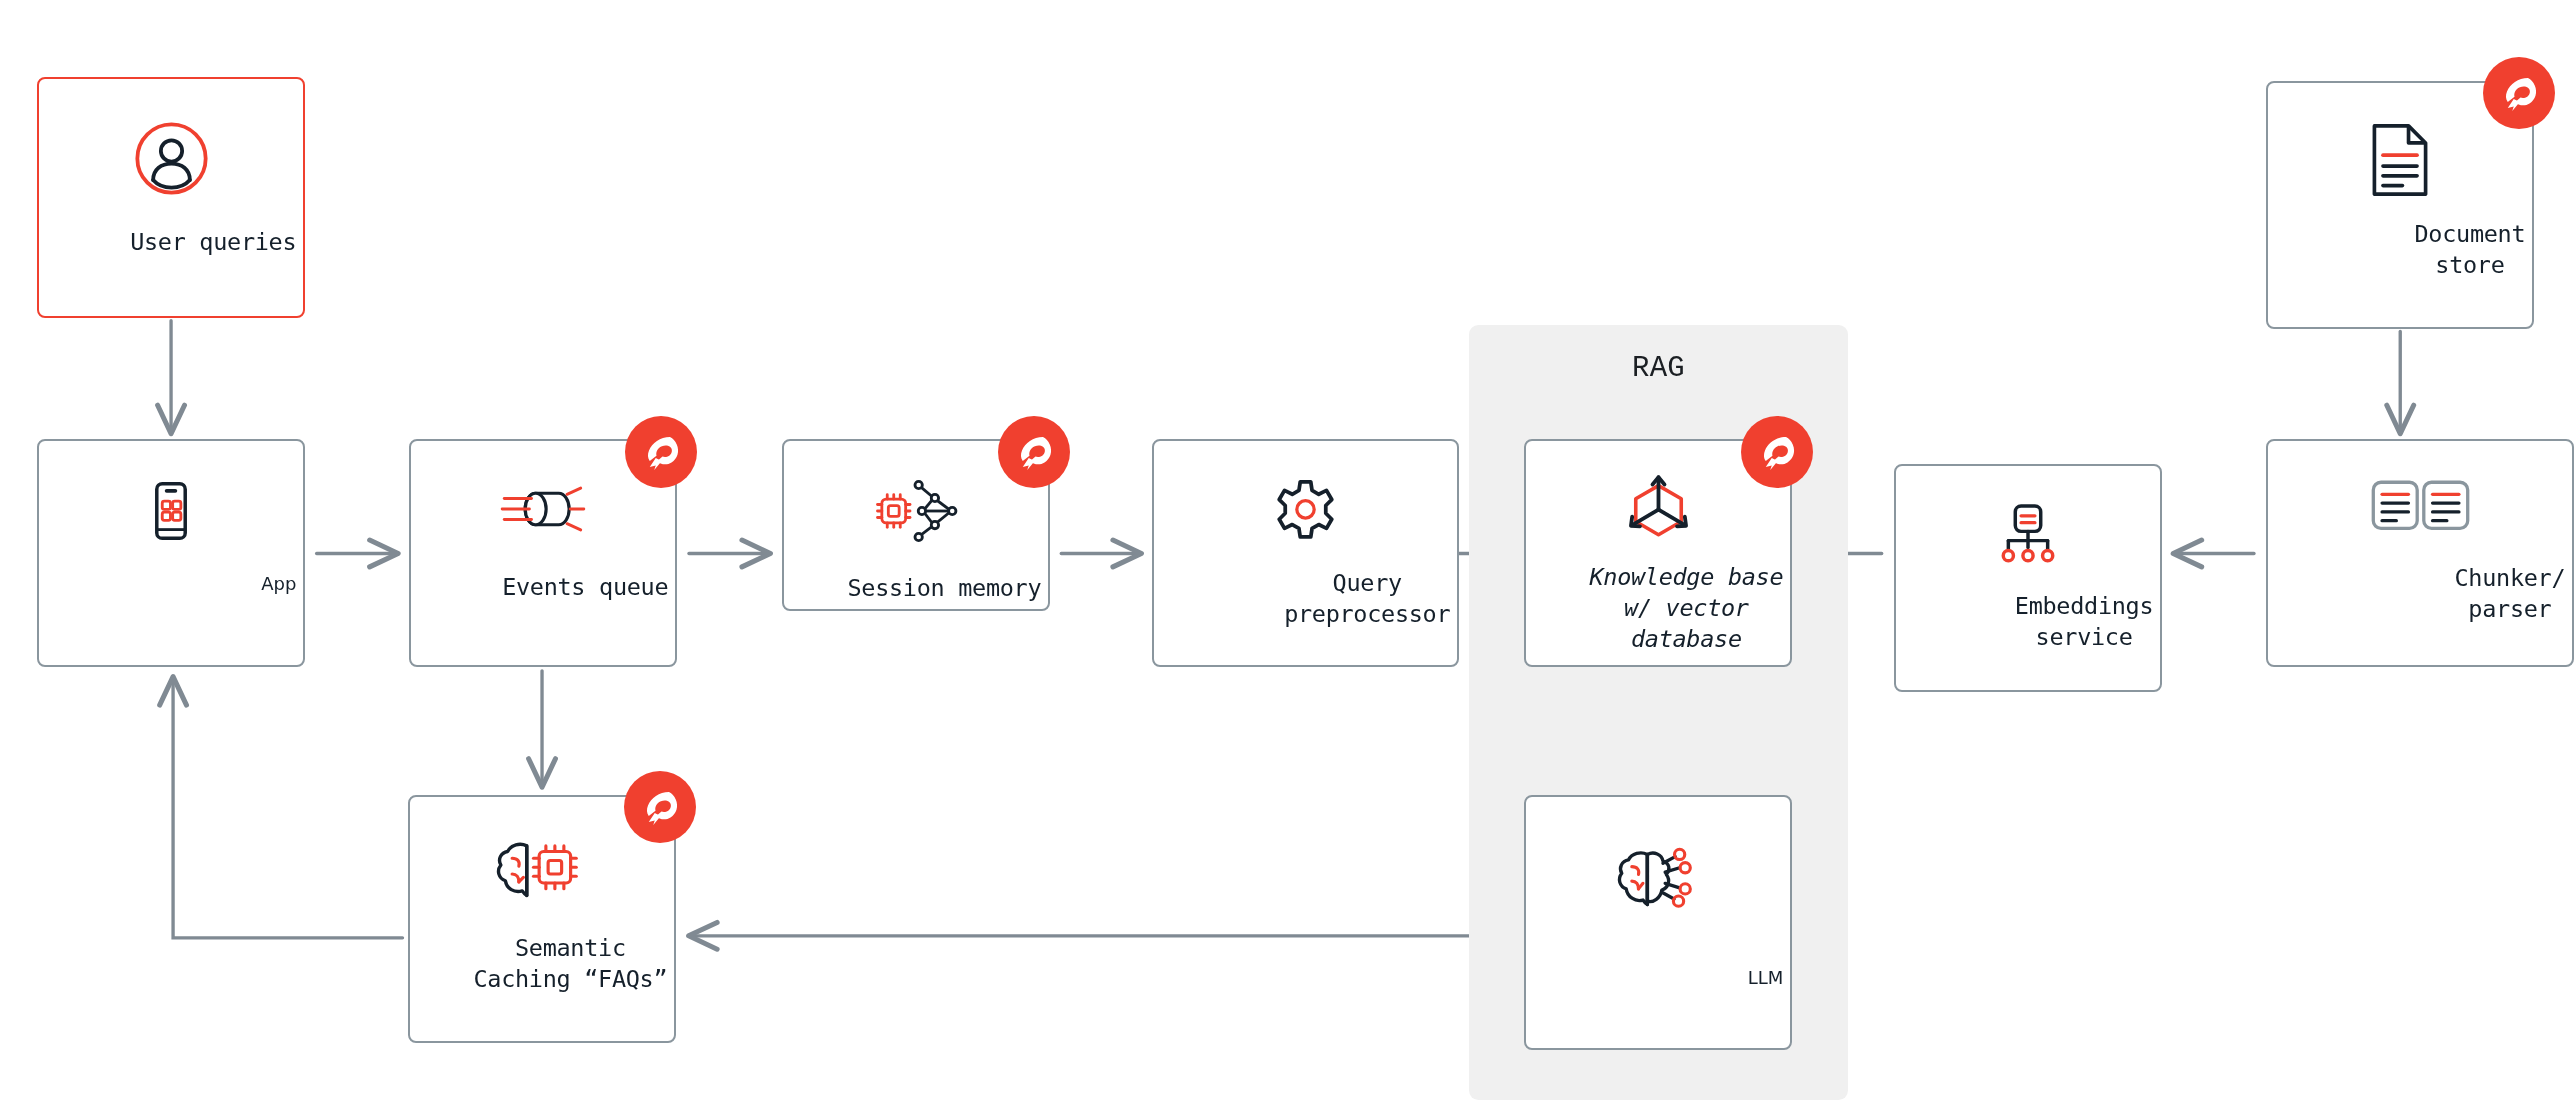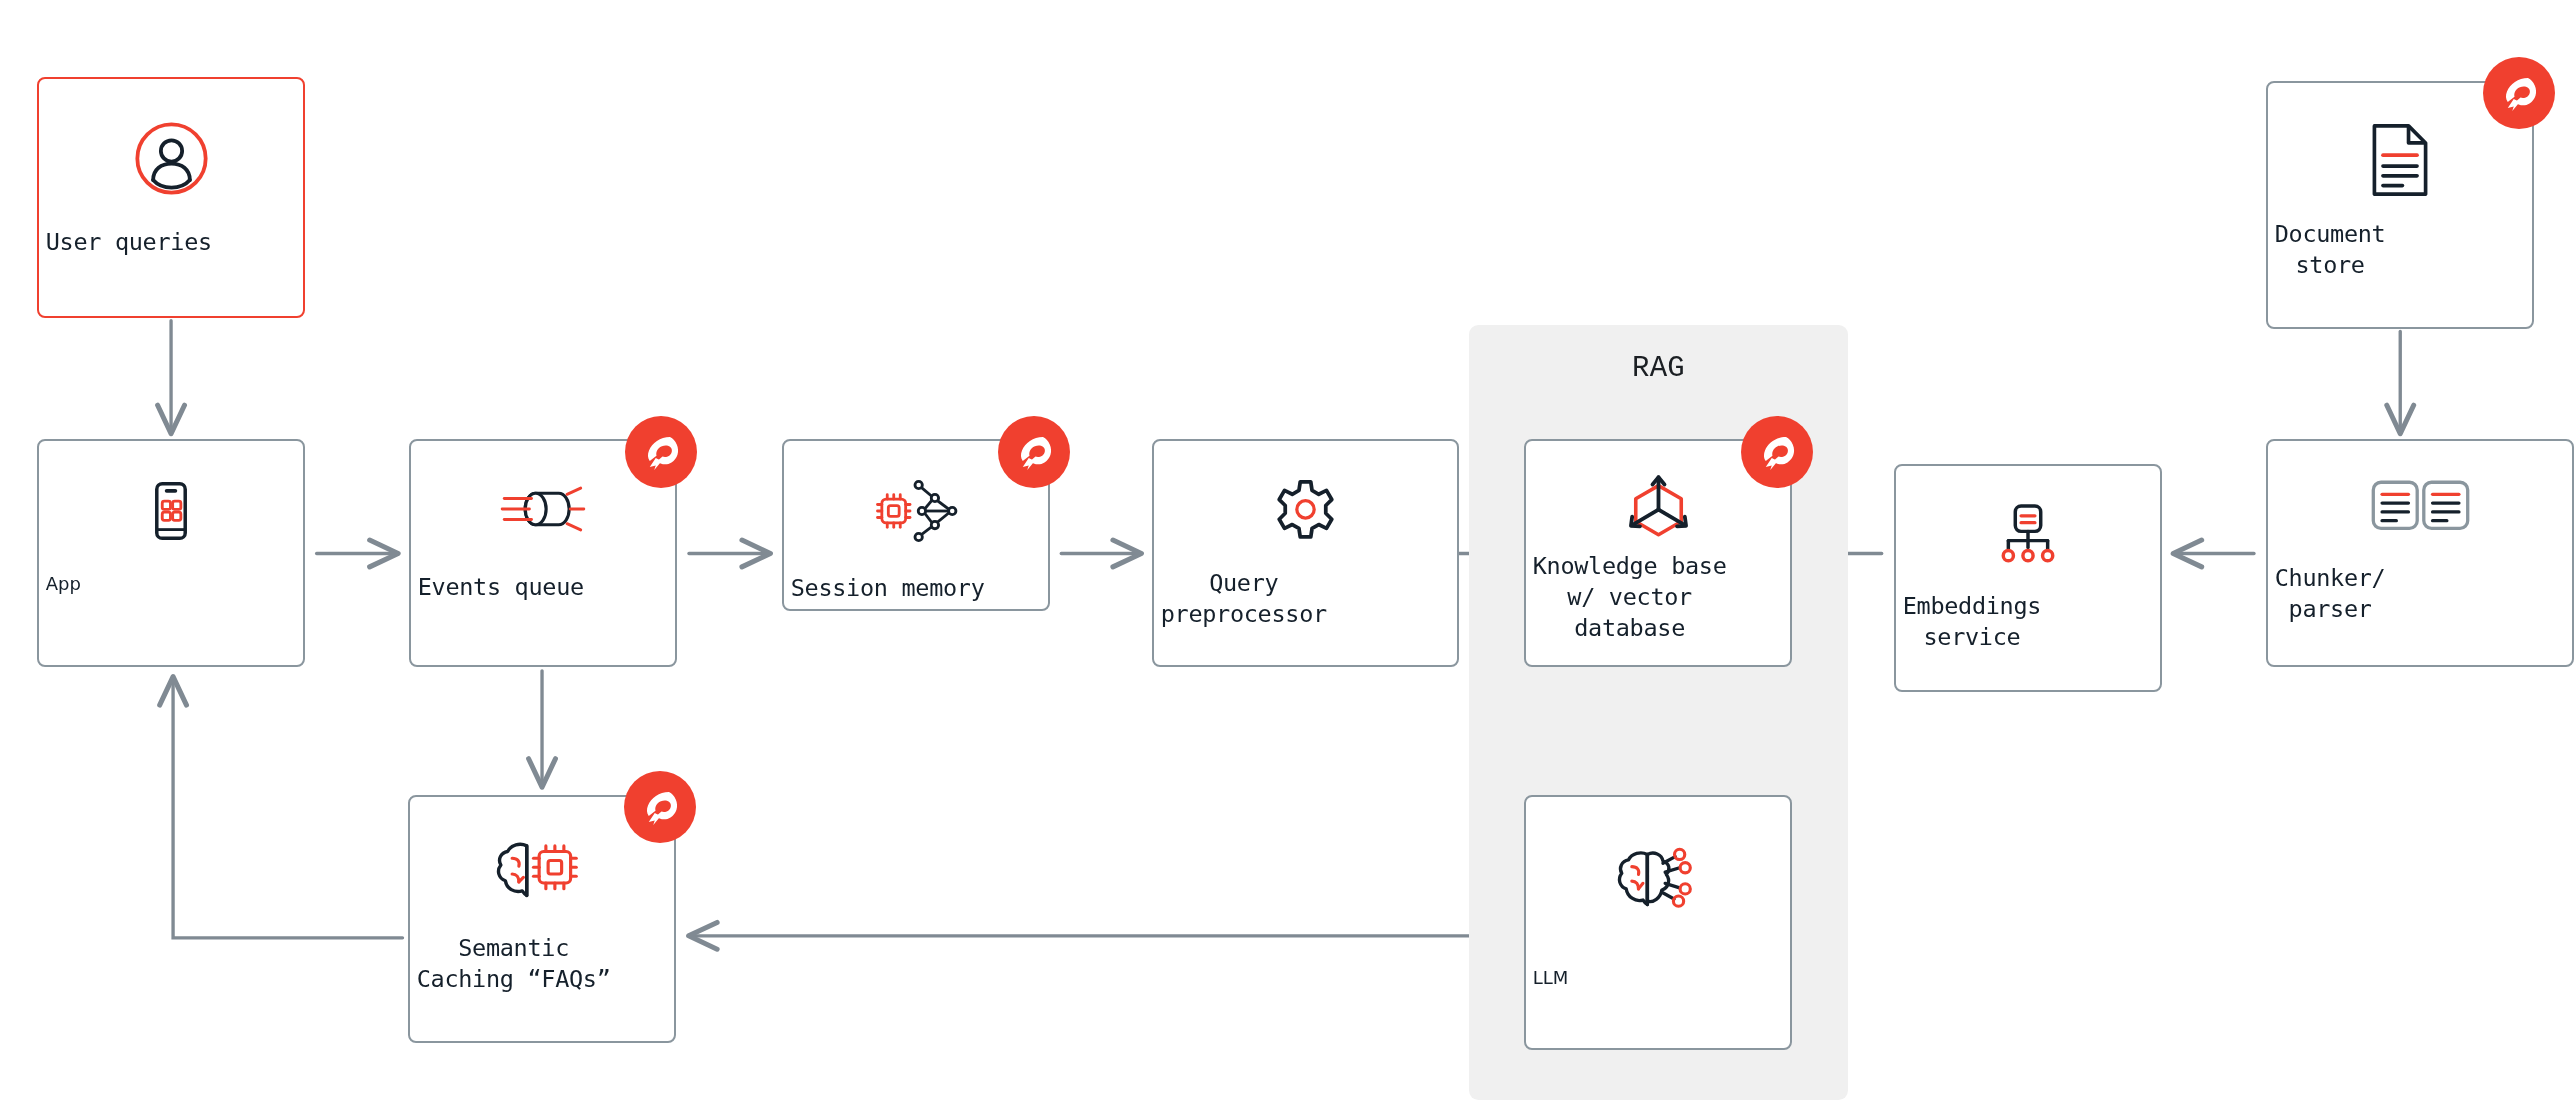--- a/index.html
+++ b/index.html
@@ -53,21 +53,21 @@
   
   .node {
     position: absolute;
     box-sizing: border-box;
     background: #ffffff;
     border: 2px solid #8a969e;
     border-radius: 8px;
     z-index: 3;
     display: flex;
     flex-direction: column;
-    align-items: flex-start;
+    align-items: flex-end;
   }
   .node.accent {
     border-color: #f0402f;
   }
   .node .icon-wrap {
     display: flex;
     align-items: center;
     justify-content: center;
     width: 100%;
   }
@@ -275,21 +275,21 @@
         <g stroke="#15202b" stroke-width="3.2" fill="none" stroke-linecap="round" stroke-linejoin="round">
           <line x1="33" y1="32" x2="33" y2="5"></line>
           <path d="M28 11 L33 5 L38 11"></path>
           <line x1="33" y1="32" x2="11" y2="45"></line>
           <path d="M11 38 L10 45.5 L17.5 46"></path>
           <line x1="33" y1="32" x2="55" y2="45"></line>
           <path d="M55 38 L56 45.5 L48.5 46"></path>
         </g>
       </svg>
     </div>
-    <div class="label" style="margin-top:10px;">Knowledge base
+    <div class="label" style="margin-top:21px;font-style:italic;">Knowledge base
 w/ vector
 database</div>
   </div>
   <div class="badge" style="left:1741px; top:416px;">
     <svg viewBox="0 0 64 64">
       <path d="M44 12 C31 12 20 20 16 30 C14 35 14 40 17 44 L26 37 C25 34 26 30 29 27 C33 23 40 22 44 25 C48 28 47 34 43 37 C40 39 36 39 34 38 L27 44 C31 49 40 50 46 46 C54 41 57 31 53 22 C51 17 48 14 44 12 Z M25 40 L17 52 L25 50 L23 56 L33 44 Z" fill="#ffffff"></path>
     </svg>
   </div>
 
   <div class="node n-emb">

